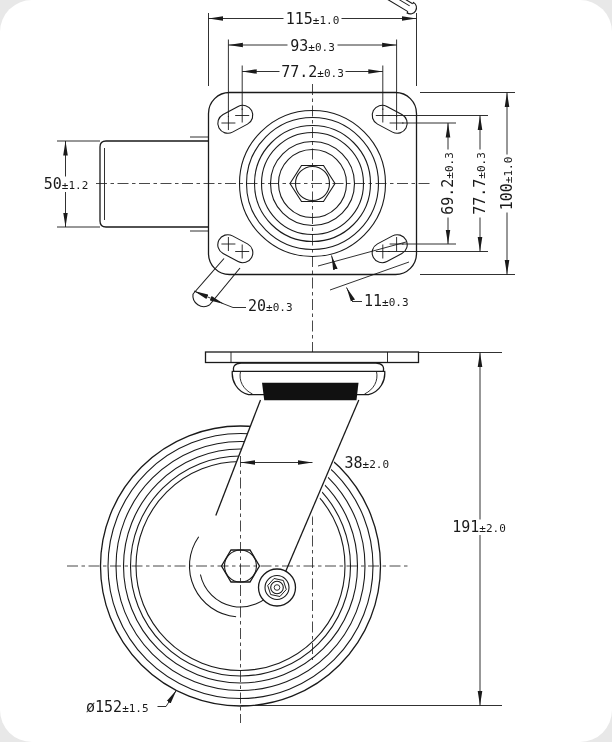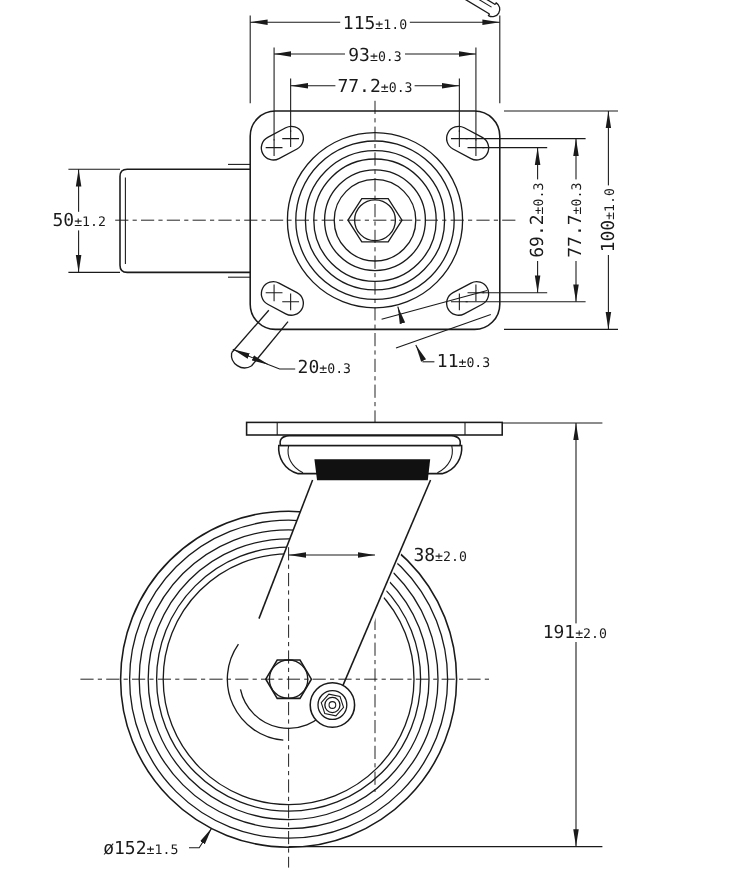--- a/index.html
+++ b/index.html
@@ -1,17 +1,17 @@
 <!DOCTYPE html>
 <html><head>
 <meta charset="utf-8">
 <style>
   html,body{margin:0;padding:0;background:#e8e8e8;}
   #stage{position:relative;width:612px;height:742px;background:#ffffff;overflow:hidden;
-         font-family:"DejaVu Sans Mono", monospace;}
+         font-family:"DejaVu Sans Mono", monospace;border-radius:32px;}
   svg{position:absolute;left:0;top:0;}
   .obj{fill:none;stroke:#1a1a1a;stroke-width:1.3;}
   .objw{fill:#ffffff;stroke:#1a1a1a;stroke-width:1.3;}
   .mid{fill:none;stroke:#1a1a1a;stroke-width:1.1;}
   .thin{fill:none;stroke:#1a1a1a;stroke-width:0.9;}
   .cl{fill:none;stroke:#1a1a1a;stroke-width:0.8;stroke-dasharray:11 3.5 3.5 3.5;}
   .fillb{fill:#111111;stroke:none;}
   .wfill{fill:#ffffff;stroke:none;}
   text{fill:#1a1a1a;font-size:15px;}
   .tol{font-size:11px;}

